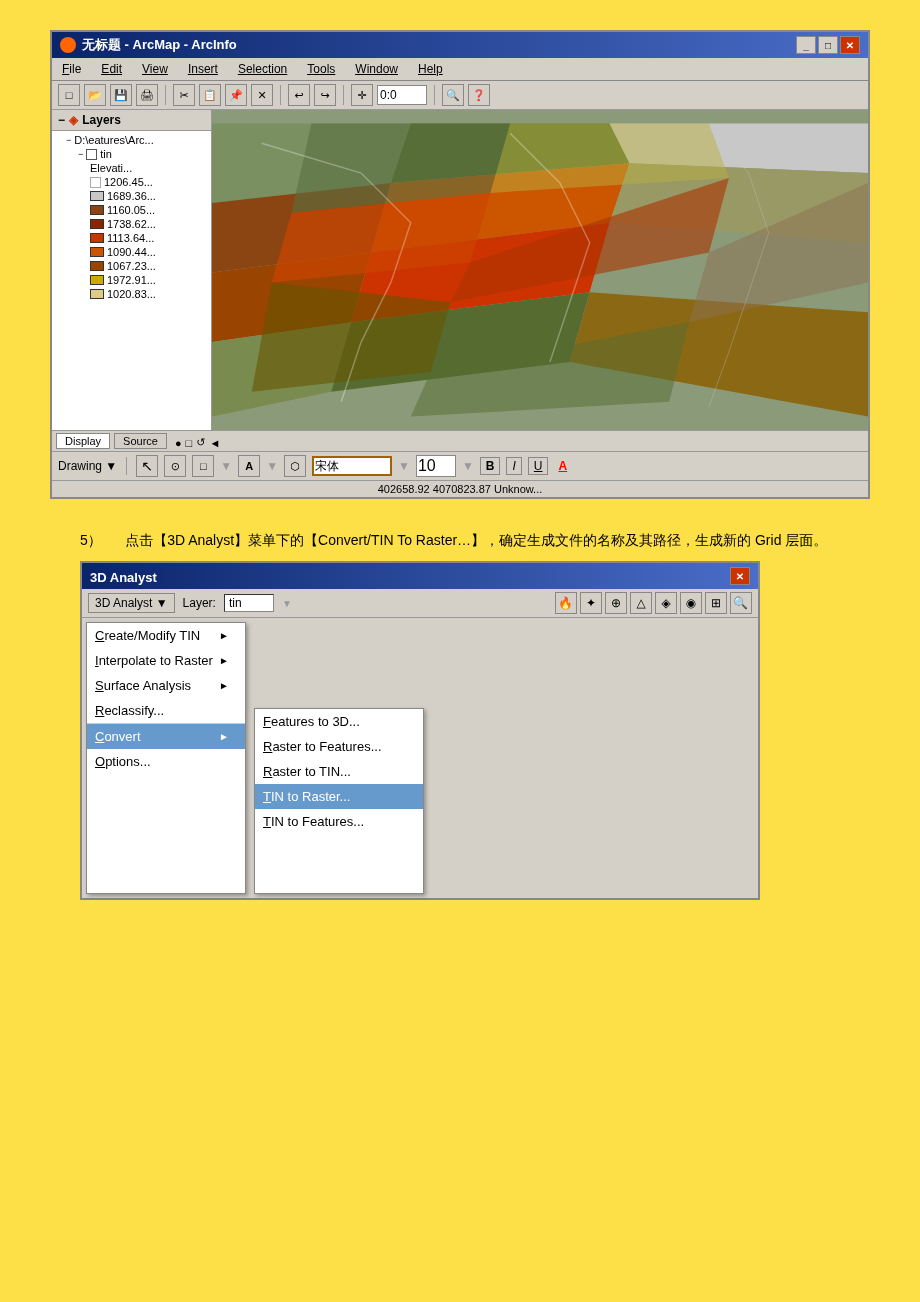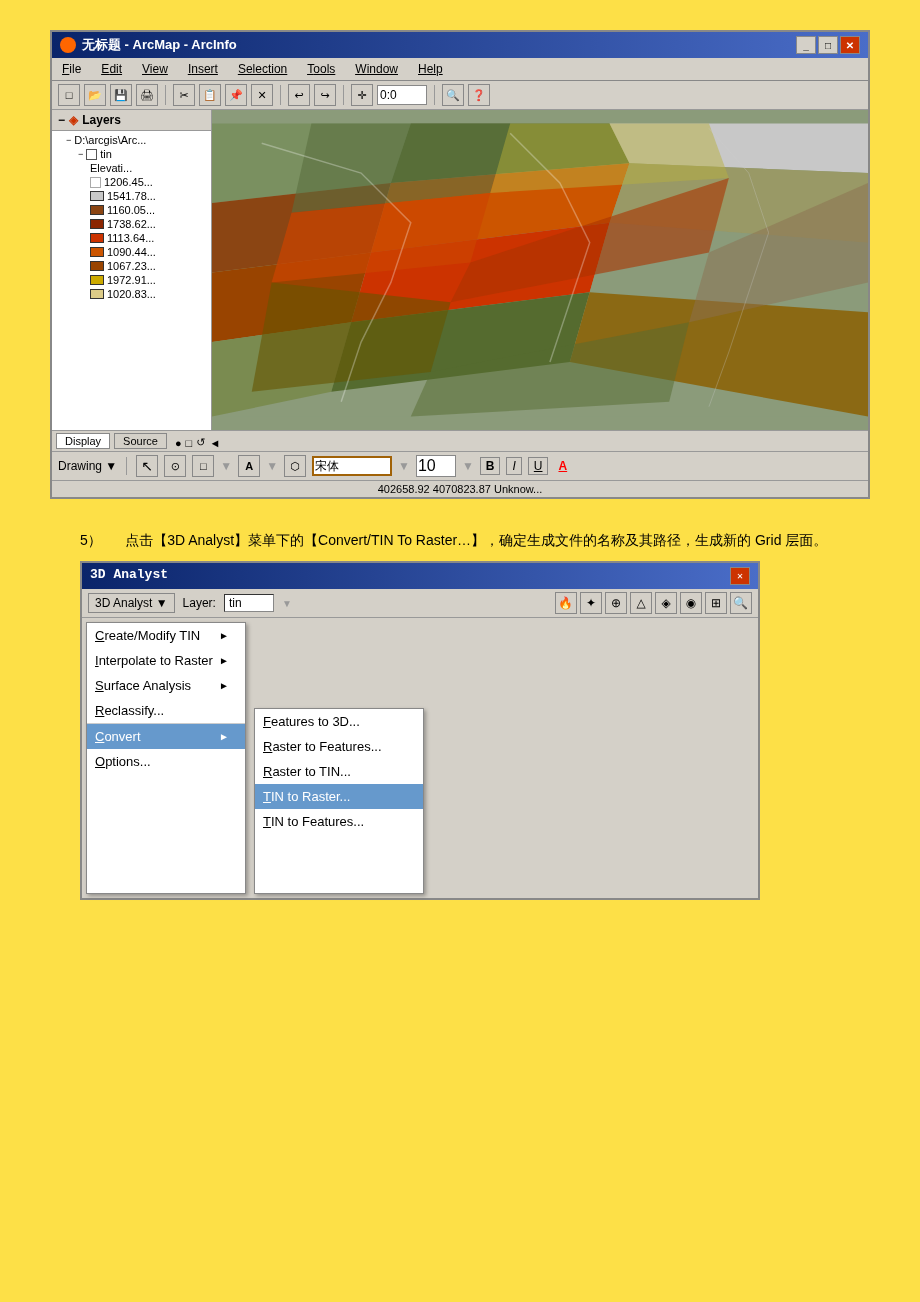--- a/index.html
+++ b/index.html
@@ -257,25 +257,24 @@
       background: #d4d0c8;
       margin-left: 40px;
       position: relative;
     }
 
     .analyst-title-bar {
       background: linear-gradient(to right, #0a246a, #4a6dc8);
       color: white;
       padding: 4px 8px;
       display: flex;
-      align-items: flex-start;
+      align-items: flex-end;
       justify-content: space-between;
       font-size: 13px;
       font-weight: bold;
-      font-family: Liberation Mono, monospace;
     }
 
     .analyst-toolbar {
       background: #d4d0c8;
       border-bottom: 1px solid #999;
       padding: 3px 6px;
       display: flex;
       align-items: center;
       gap: 8px;
       font-size: 12px;
@@ -417,40 +416,40 @@
       <div class="layers-panel">
         <div class="layers-header">
           <span>−</span>
           <span style="color:#cc3300;">◈</span>
           <span>Layers</span>
         </div>
         <div class="layers-tree">
 
           <div class="tree-item indent1">
             <span class="tree-expand">−</span>
-            <span>D:\arcgis\Arc...</span>
+            <span>D:\eatures\Arc...</span>
           </div>
 
           <div class="tree-item indent2">
             <span class="tree-expand">−</span>
             <span class="checkbox-sm checked"></span>
             <span>tin</span>
           </div>
 
           <div class="tree-item indent3">
             <span>Elevati...</span>
           </div>
 
           <div class="tree-item indent3">
             <span class="checkbox-sm" style="background:transparent;border:1px solid #aaa;"></span>
             <span>1206.45...</span>
           </div>
           <div class="tree-item indent3">
             <span class="color-box" style="background:#c8c8c8;"></span>
-            <span>1541.78...</span>
+            <span>1689.36...</span>
           </div>
           <div class="tree-item indent3">
             <span class="color-box" style="background:#8b4513;"></span>
             <span>1160.05...</span>
           </div>
           <div class="tree-item indent3">
             <span class="color-box" style="background:#8b2500;"></span>
             <span>1738.62...</span>
           </div>
           <div class="tree-item indent3">

